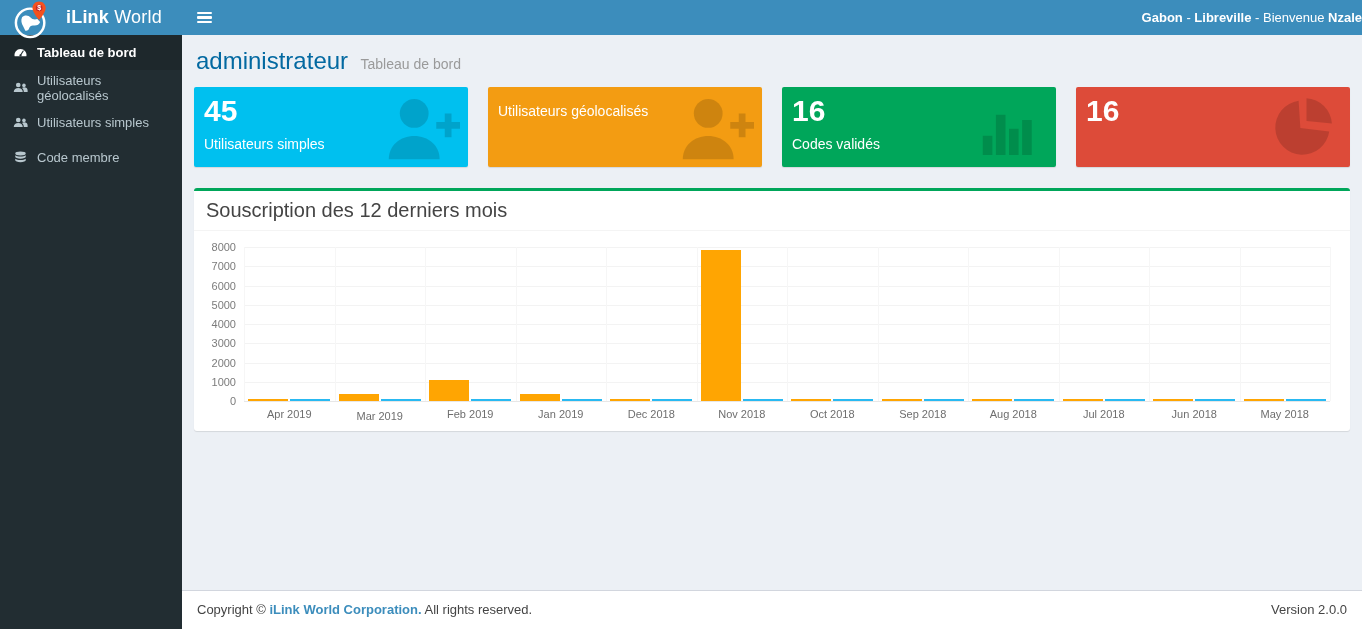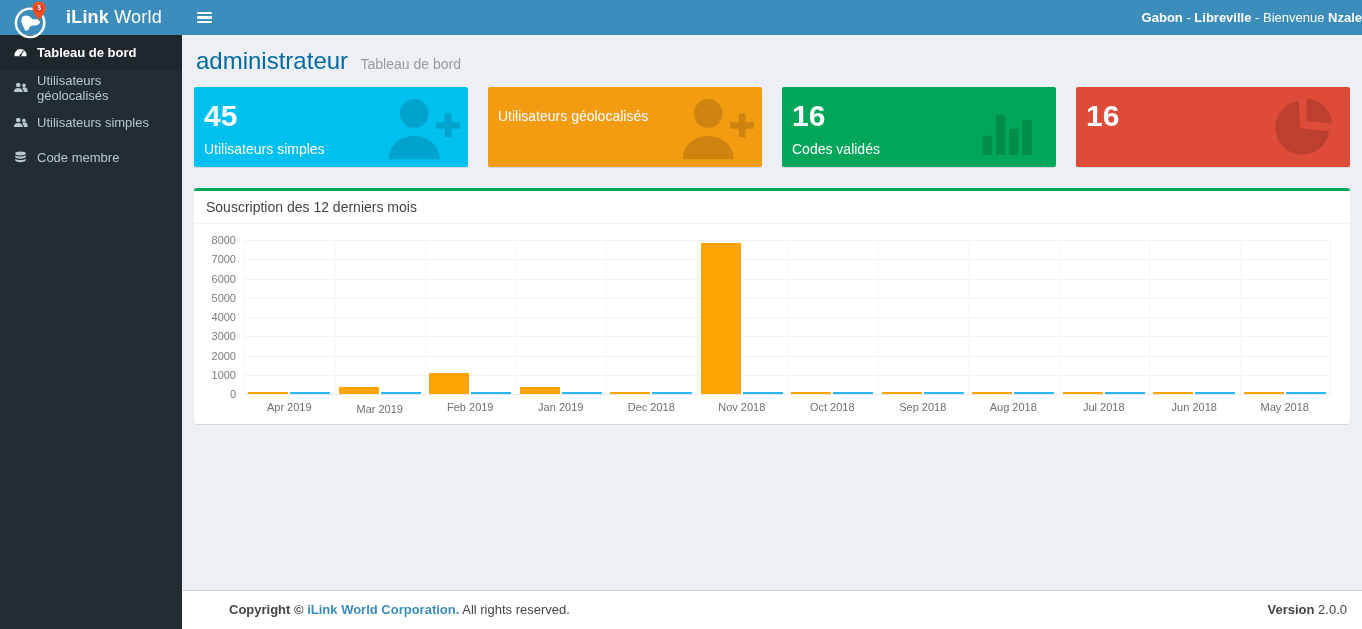--- a/index.html
+++ b/index.html
@@ -50,50 +50,50 @@
     position: absolute; top: 35px; left: 182px; right: 0; bottom: 39px;
     background: #ecf0f5; padding: 8px 12px; overflow: hidden;
   }
   .page-head { margin: 4px 2px 12px 2px; }
   .page-title { display: inline; font-size: 24px; font-weight: normal; color: #0369a1; margin: 0; }
   .page-subtitle { font-size: 14px; color: #9a9a9a; margin-left: 8px; }
   
   .cards-row { display: flex; gap: 20px; margin-bottom: 21px; }
   .stat-card {
     position: relative; flex: 1; height: 80px; border-radius: 2px; color: #fff;
-    padding: 12px 10px; overflow: hidden; box-shadow: 0 1px 1px rgba(0,0,0,.1);
+    padding: 7px 10px; overflow: hidden; box-shadow: 0 1px 1px rgba(0,0,0,.1);
   }
   .stat-value { font-size: 30px; font-weight: bold; line-height: 1.1; }
   .stat-label { font-size: 14px; margin-top: 9px; }
   .stat-icon { position: absolute; right: 8px; top: 5px; width: 78px; height: 70px; color: rgba(0,0,0,0.15); }
   .stat-icon svg { width: 100%; height: 100%; fill: currentColor; }
   
   .chart-box {
     background: #fff; border-top: 3px solid #00a65a; border-radius: 3px;
     box-shadow: 0 1px 1px rgba(0,0,0,.1); margin-bottom: 15px;
   }
   .chart-box-header {
-    padding: 8px 12px; font-size: 14px; color: #444; border-bottom: 1px solid #f4f4f4;
+    padding: 8px 12px; font-size: 20px; color: #444; border-bottom: 1px solid #f4f4f4;
   }
   .chart-body { padding: 4px 8px 8px 8px; }
   .chart-canvas { position: relative; height: 188px; }
   .grid-h { position: absolute; height: 1px; background: #f3f3f3; }
   .grid-h.zero { background: #e7e7e7; }
   .grid-v { position: absolute; width: 1px; background: #f6f6f6; }
   .ytick { position: absolute; font-size: 11px; color: #7b7b7b; text-align: right; }
   .xtick { position: absolute; font-size: 11px; color: #6e6e6e; text-align: center; width: 84px; }
   .bar { position: absolute; }
   
   .footer {
     position: absolute; left: 182px; right: 0; bottom: 0; height: 39px;
     background: #fff; border-top: 1px solid #d2d6de; padding: 11px 15px;
     font-size: 13px; color: #444; display: flex;
   }
   .footer a { color: #3c8dbc; font-weight: bold; text-decoration: none; cursor: pointer; }
-  .footer b { font-weight: bold; margin-left: 32px; }
+  .footer b { font-weight: normal; }
   .footer .fspacer { flex: 1; }
 </style>
 </head>
 <body>
 
 <header class="navbar">
   <div class="brand">
     <svg class="brand-logo" viewBox="0 0 38 42">
       <circle cx="17" cy="24" r="15" fill="none" stroke="#ffffff" stroke-width="2.6"></circle>
       <path d="M8.5 18c2.6-2.6 7-2.1 9 .4 1.5 2 4.6 2.6 7.1 1.6l3 3.2c-1 3-4.1 4.1-7.1 3.6-2-.3-4 1-4.5 3-.4 1.8-2.2 3-4 2.5l-2.6-5.1c-1.4-2.6-2.4-6.2-.9-9.2z" fill="#ffffff"></path>

